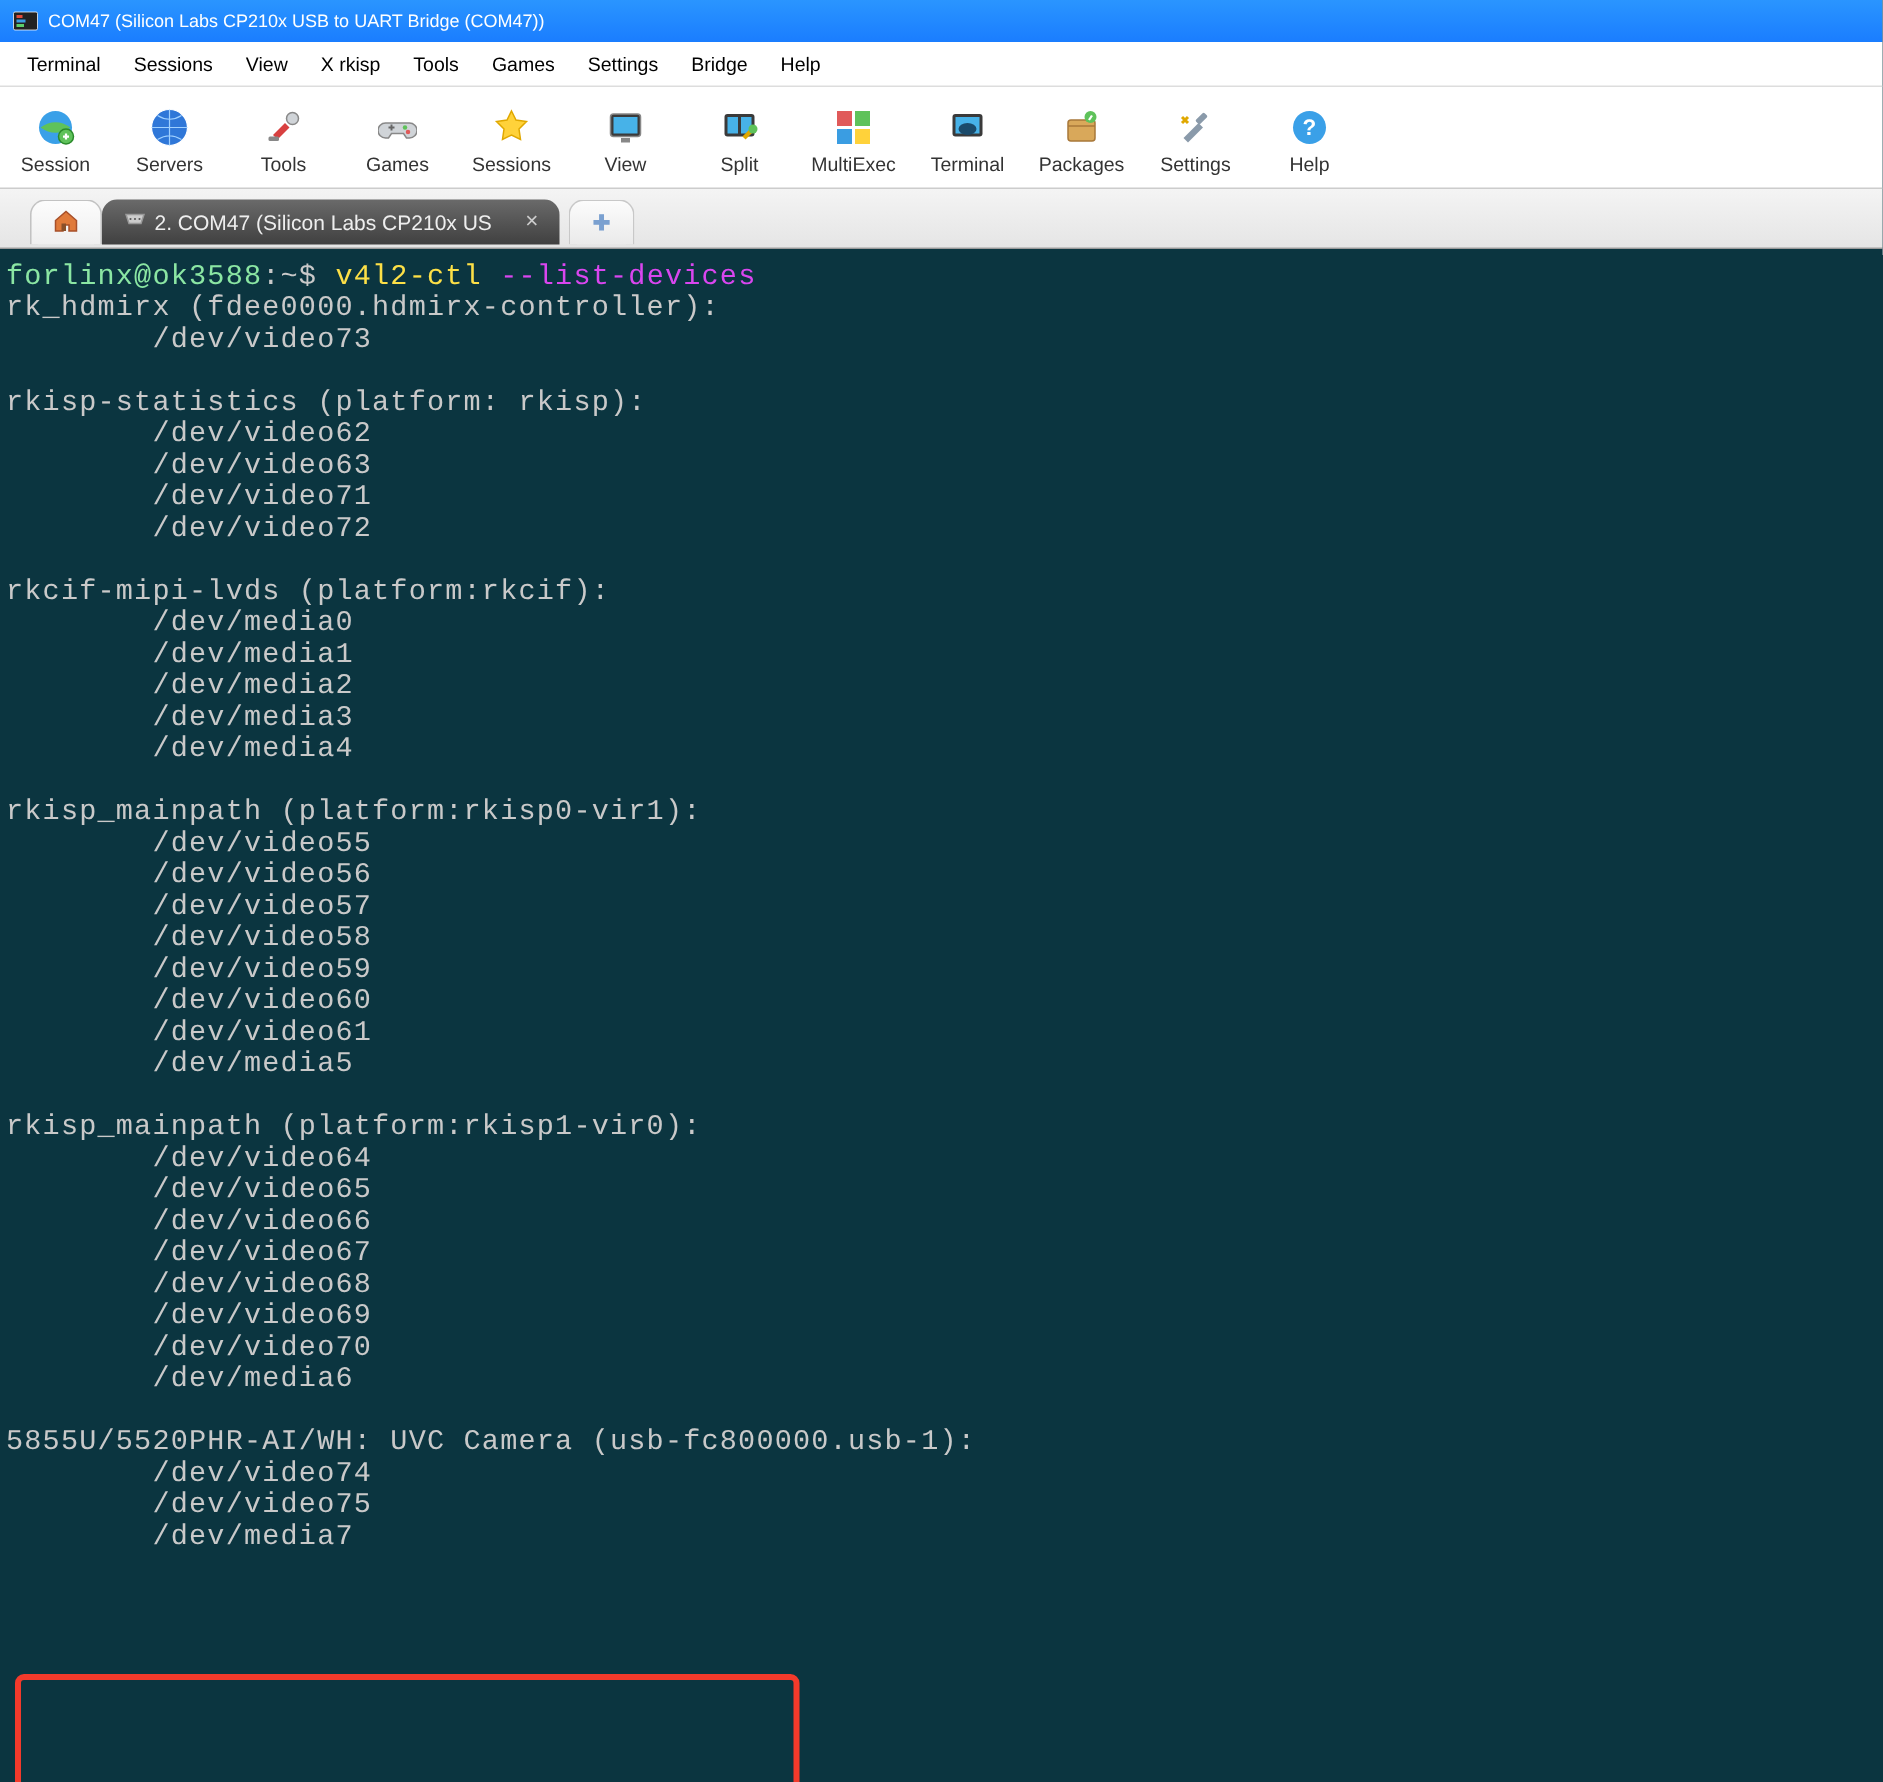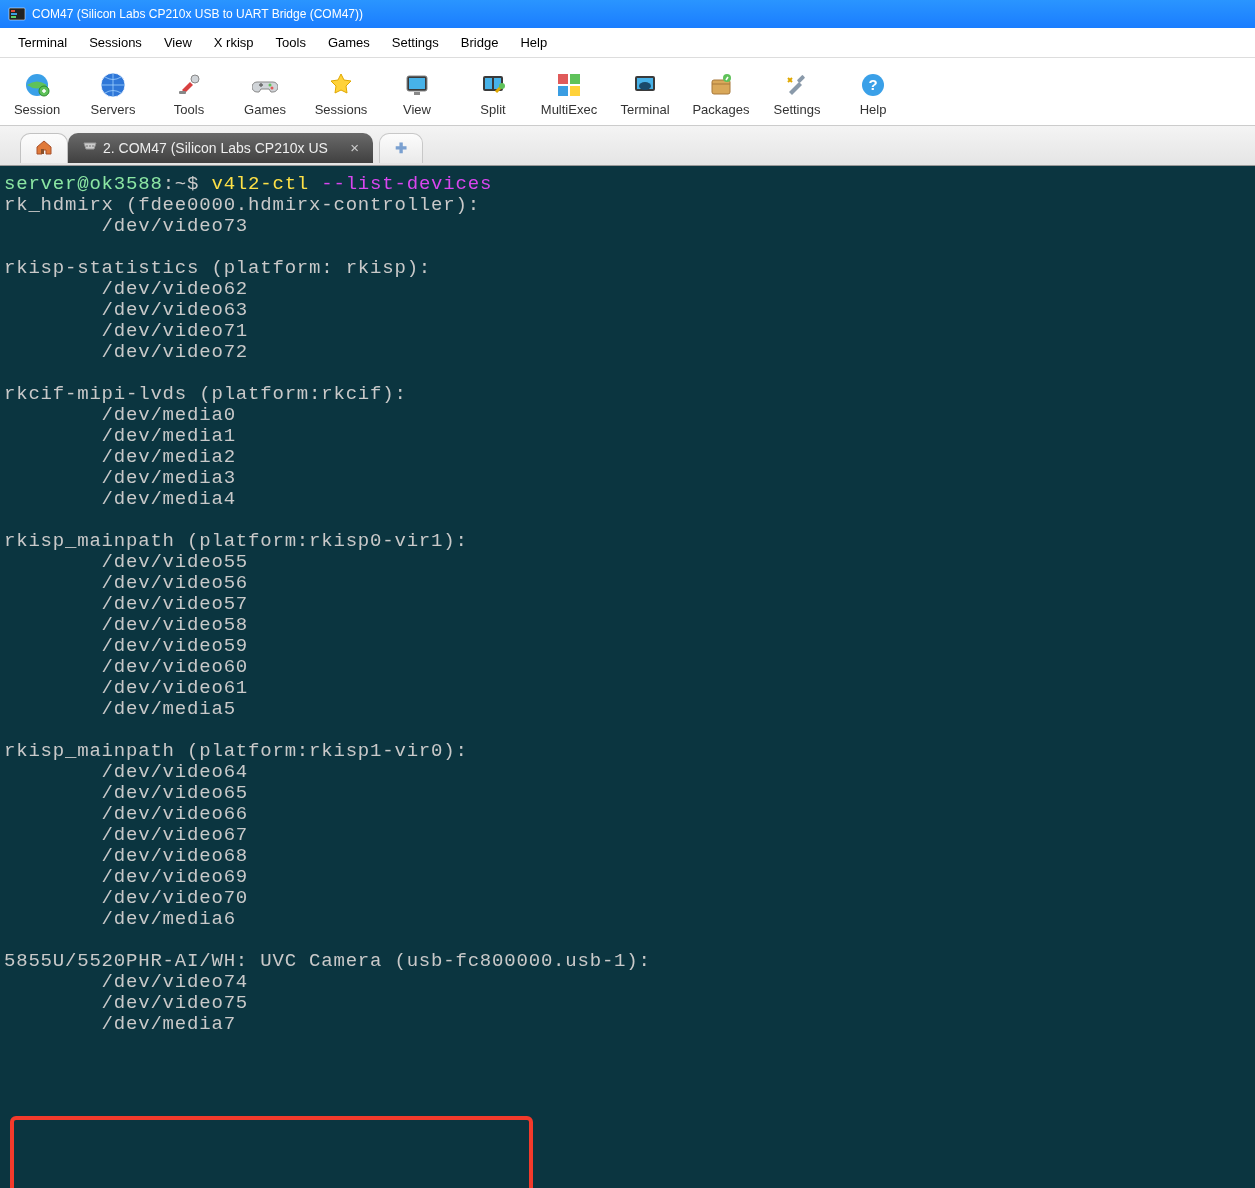--- a/index.html
+++ b/index.html
@@ -337,21 +337,21 @@
         </svg>
     </span>
     <span>2. COM47  (Silicon Labs CP210x US</span>
     <span class="close">×</span>
   </div>
   <div class="tab new">
     <span>✚</span>
   </div>
 </div>
 
-<div class="terminal"><span class="prompt-user">server@ok3588</span><span class="prompt-symbol">:~$ </span><span class="cmd">v4l2-ctl </span><span class="flag">--list-devices</span>
+<div class="terminal"><span class="prompt-user">forlinx@ok3588</span><span class="prompt-symbol">:~$ </span><span class="cmd">v4l2-ctl </span><span class="flag">--list-devices</span>
 <span>rk_hdmirx (fdee0000.hdmirx-controller):
         /dev/video73
 
 rkisp-statistics (platform: rkisp):
         /dev/video62
         /dev/video63
         /dev/video71
         /dev/video72
 
 rkcif-mipi-lvds (platform:rkcif):

